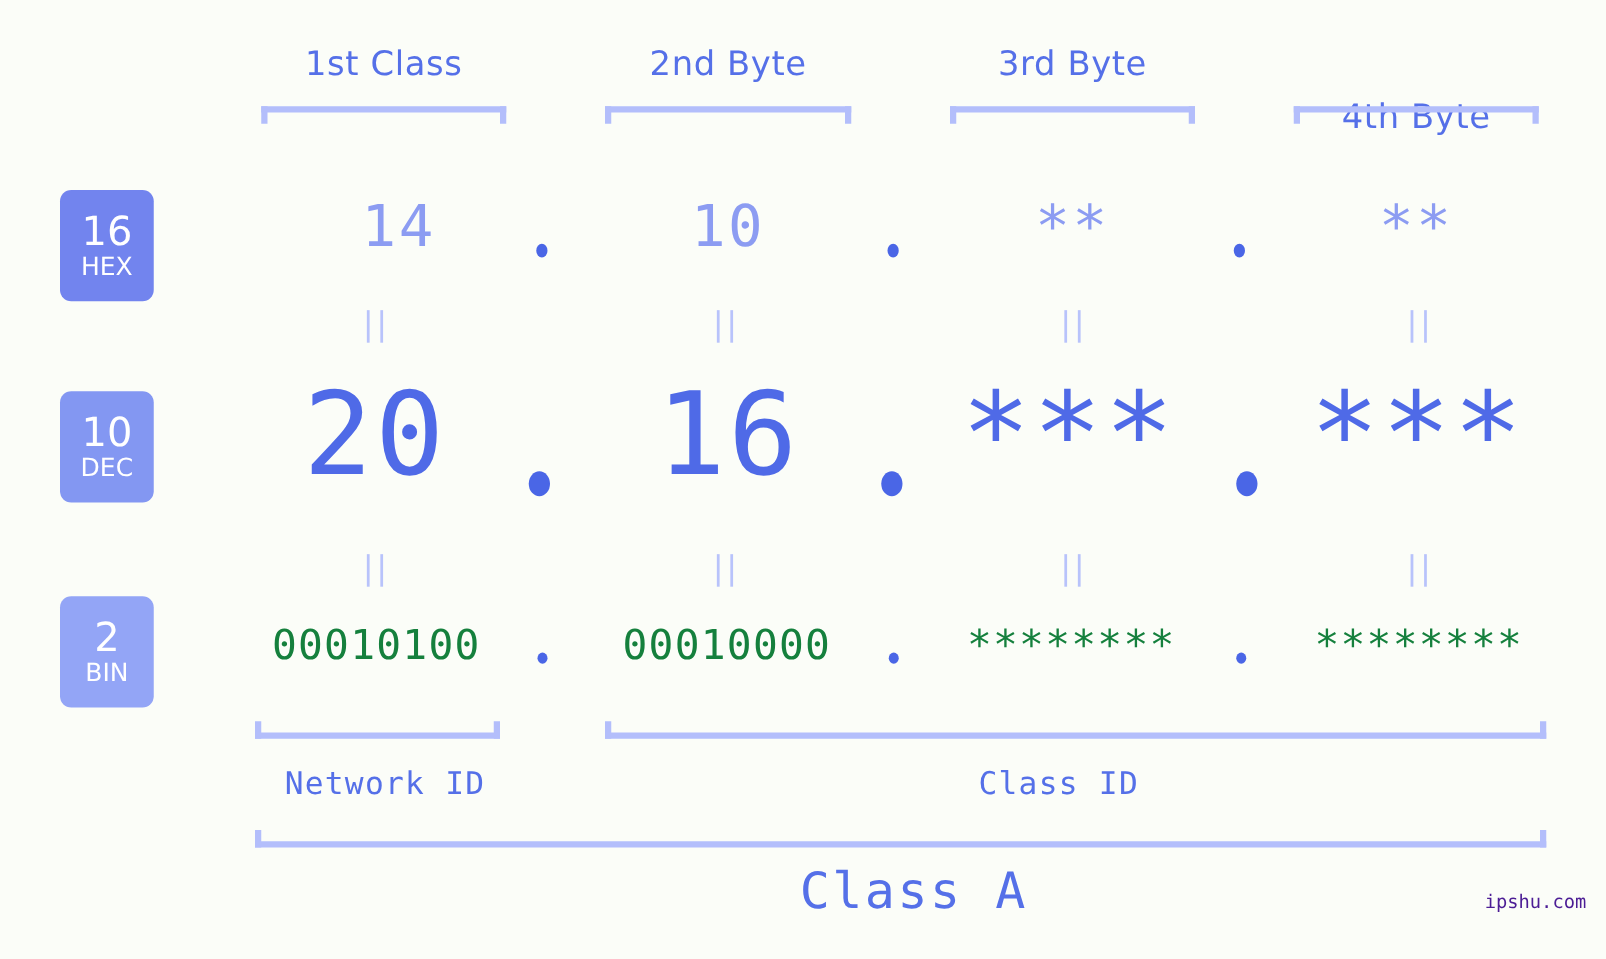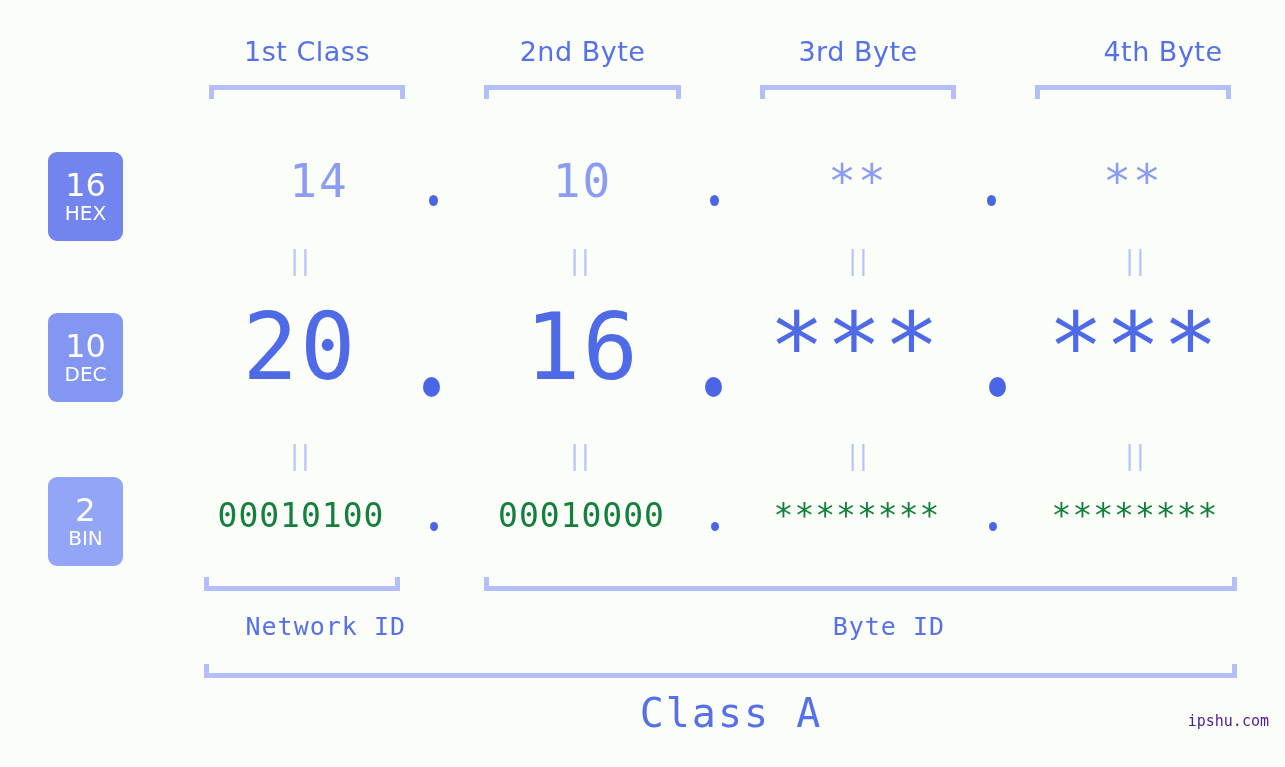--- a/index.html
+++ b/index.html
@@ -167,21 +167,21 @@
   }
   .eq-a { top: 247px; }
   .eq-b { top: 442px; }
 
   
   .id-label {
     position: absolute;
     top: 608px;
     height: 38px;
     line-height: 38px;
-    text-align: right;
+    text-align: center;
     font-family: "DejaVu Sans Mono", monospace;
     font-size: 25px;
     color: #5570e8;
     letter-spacing: 1px;
     white-space: nowrap;
   }
 
   
   .class-label {
     position: absolute;
@@ -208,21 +208,21 @@
   }
 </style>
 </head>
 <body>
 
 <div id="stage">
 
   <div class="byte-title" style="left:209px; width:196px;">1st Class</div>
   <div class="byte-title" style="left:484px; width:197px;">2nd Byte</div>
   <div class="byte-title" style="left:760px; width:196px;">3rd Byte</div>
-  <div class="byte-title" style="left:1065px; width:196px;">4th Byte</div>
+  <div class="byte-title" style="left:1035px; width:196px;margin-top:42px;">4th Byte</div>
 
   <div class="bracket-top" style="left:209px; width:196px;"></div>
   <div class="bracket-top" style="left:484px; width:197px;"></div>
   <div class="bracket-top" style="left:760px; width:196px;"></div>
   <div class="bracket-top" style="left:1035px; width:196px;"></div>
 
   <div class="base-badge badge-hex">
     <span class="num">16</span>
     <span class="lbl">HEX</span>
   </div>
@@ -272,21 +272,21 @@
     <div class="dot" style="left:711px;"></div>
     <div class="cell" style="left:759px; width:196px;">********</div>
     <div class="dot" style="left:989px;"></div>
     <div class="cell" style="left:1037px; width:196px;">********</div>
   </div>
 
   <div class="bracket-bottom" style="left:204px; top:577px; width:196px;"></div>
   <div class="bracket-bottom" style="left:484px; top:577px; width:753px;"></div>
 
   <div class="id-label" style="left:210px; width:196px;">Network ID</div>
-  <div class="id-label" style="left:749px; width:196px;">Byte ID</div>
+  <div class="id-label" style="left:749px; width:196px;">Class ID</div>
 
   <div class="bracket-bottom" style="left:204px; top:664px; width:1033px;"></div>
 
   <div class="class-label" style="left:633px; width:196px;">Class A</div>
 
   <div class="watermark">ipshu.com</div>
 
 </div>
 
 </body></html>

